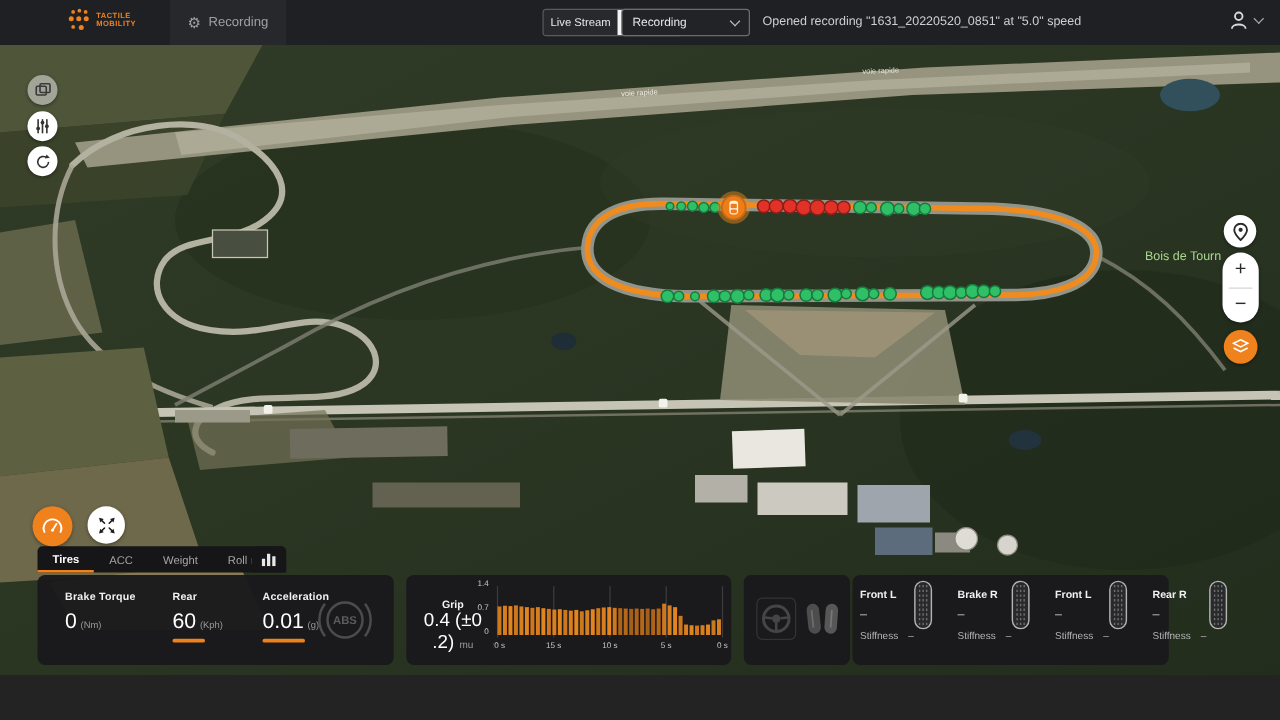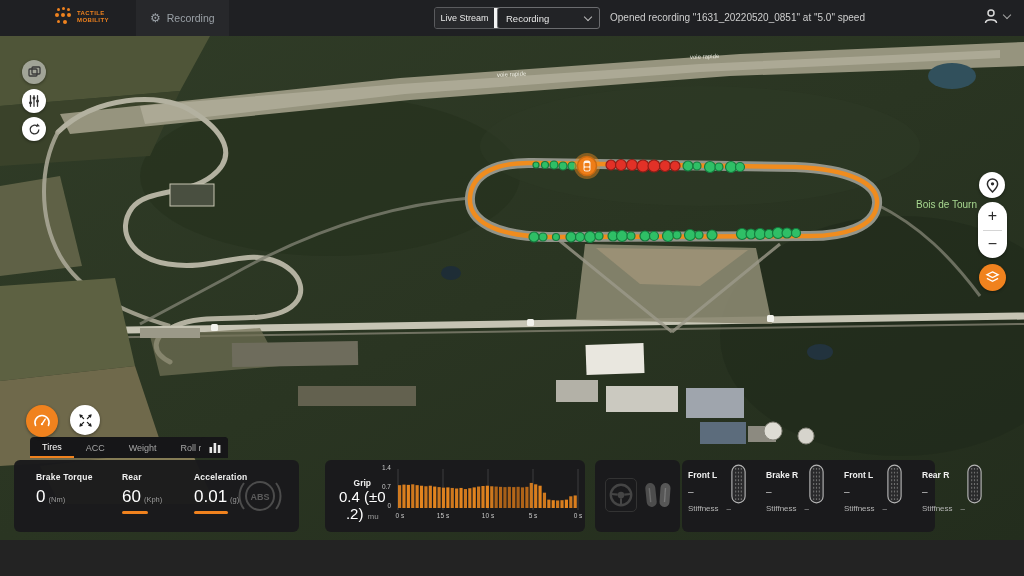--- a/index.html
+++ b/index.html
@@ -45,26 +45,26 @@
   #zoom-pill { position:absolute; left:978px; top:202px; width:29px; height:56px; background:#fff;
     border-radius:15px; box-shadow:0 1px 3px rgba(0,0,0,.4); z-index:20; }
   #zoom-pill .z { width:100%; height:28px; display:flex; align-items:center; justify-content:center;
     font-size:16px; color:#2b2b2b; cursor:pointer; }
   #zoom-pill .divider { position:absolute; left:5px; right:5px; top:28px; height:1px; background:#d5d5d5; }
 
   
   #panel-tabs { position:absolute; left:30px; top:437px; height:21px; display:flex; align-items:stretch;
     background:#161618; border-radius:4px 4px 0 0; z-index:30; }
   .ptab { display:flex; align-items:center; padding:0 12px; font-size:9px; color:#a5a5a5; cursor:pointer; }
-  .ptab.active { color:#fff; font-weight:normal; border-bottom:2px solid #f0821e; }
+  .ptab.active { color:#fff; font-weight:bold; border-bottom:2px solid #f0821e; }
   #chart-tab { position:absolute; left:201px; top:437px; width:27px; height:21px; background:#161618;
     border-radius:4px 4px 0 0; display:flex; align-items:center; justify-content:center; cursor:pointer; z-index:30; }
 
   .panel { position:absolute; top:460px; height:72px; background:rgba(26,26,28,.97); border-radius:6px; z-index:30; }
-  #panel-telemetry { left:14px; width:285px; }
+  #panel-telemetry { left:30px; width:285px; }
   #panel-grip { left:325px; width:260px; }
   #panel-pedals { left:595px; width:85px; }
   #panel-tires { left:682px; width:253px; }
 
   .stat { position:absolute; top:12px; }
   .stat .s-label { font-size:8.5px; font-weight:bold; color:#f0f0f0; letter-spacing:.2px; }
   .stat .s-val { margin-top:5px; font-size:17px; font-weight:300; color:#fff; display:flex; align-items:baseline; gap:3px; }
   .stat .s-unit { font-size:7.5px; color:#9a9a9a; }
   .ubar { width:26px; height:3px; background:#f0821e; border-radius:2px; margin-top:4px; }
 

